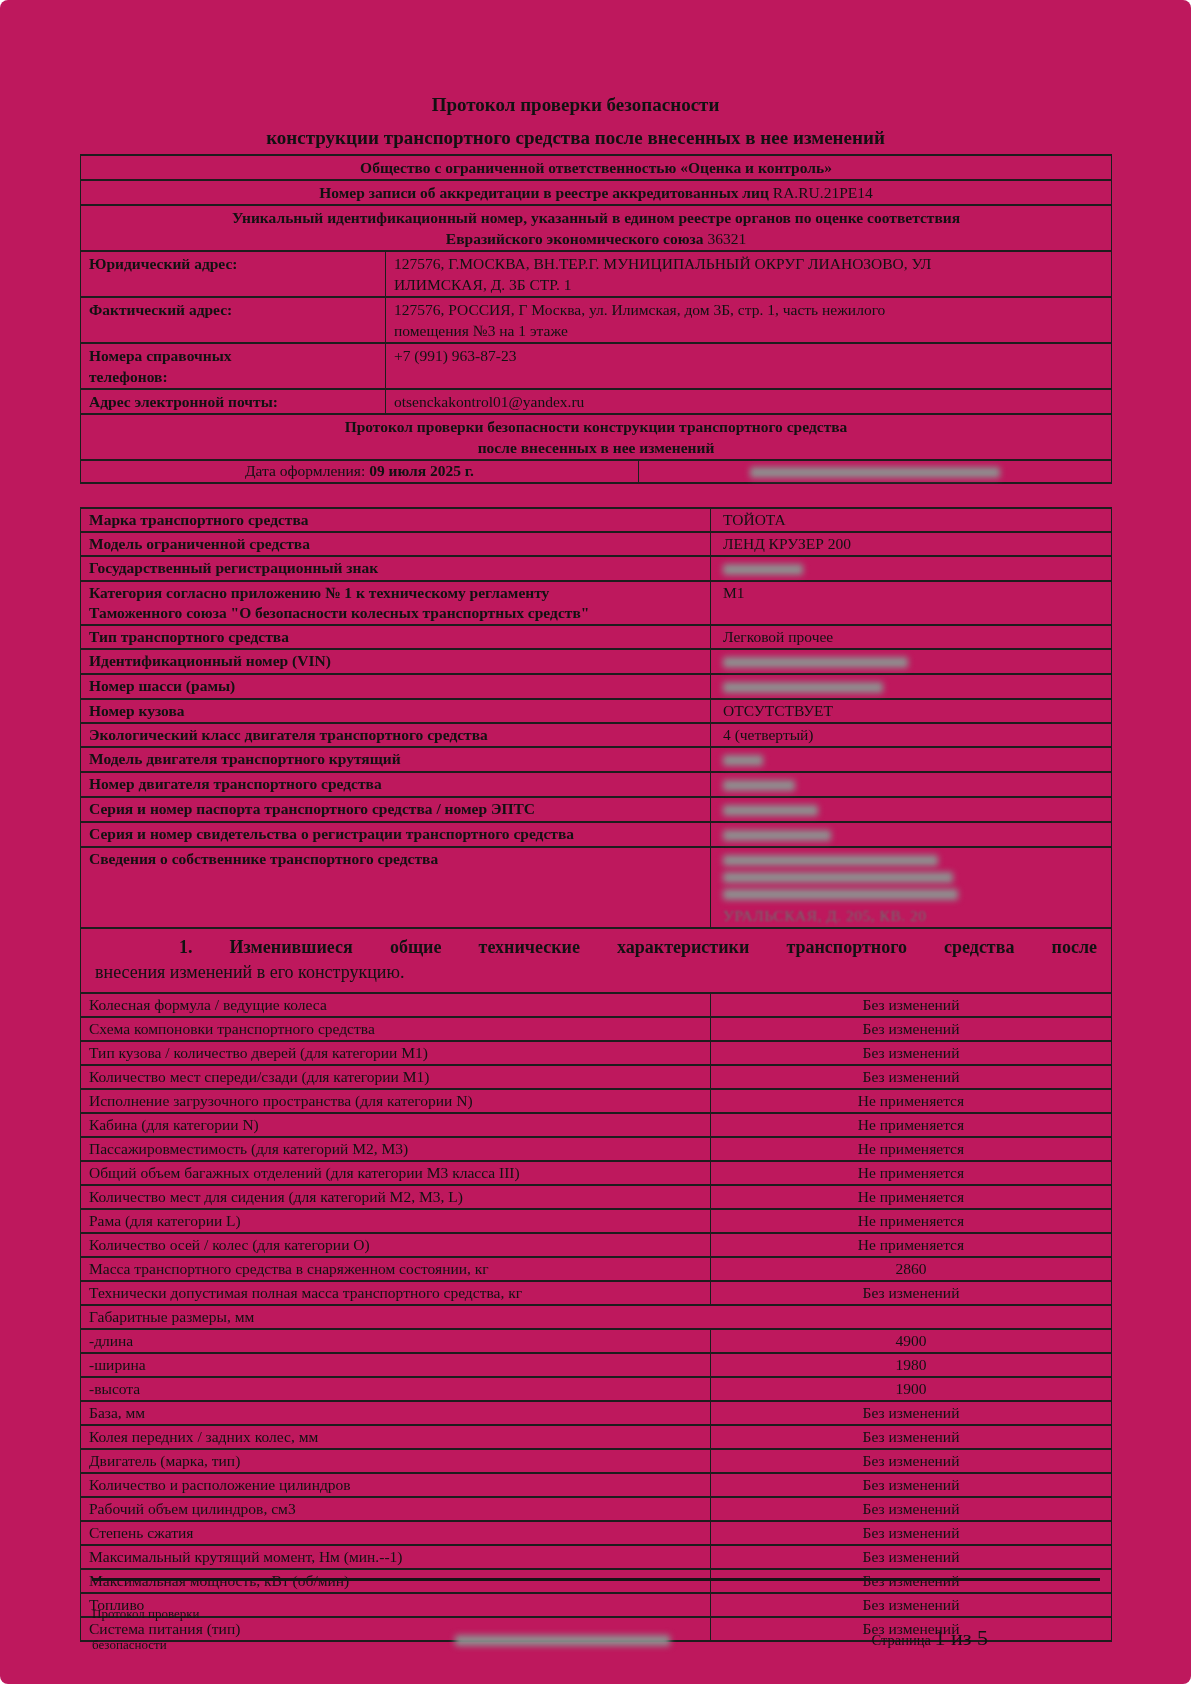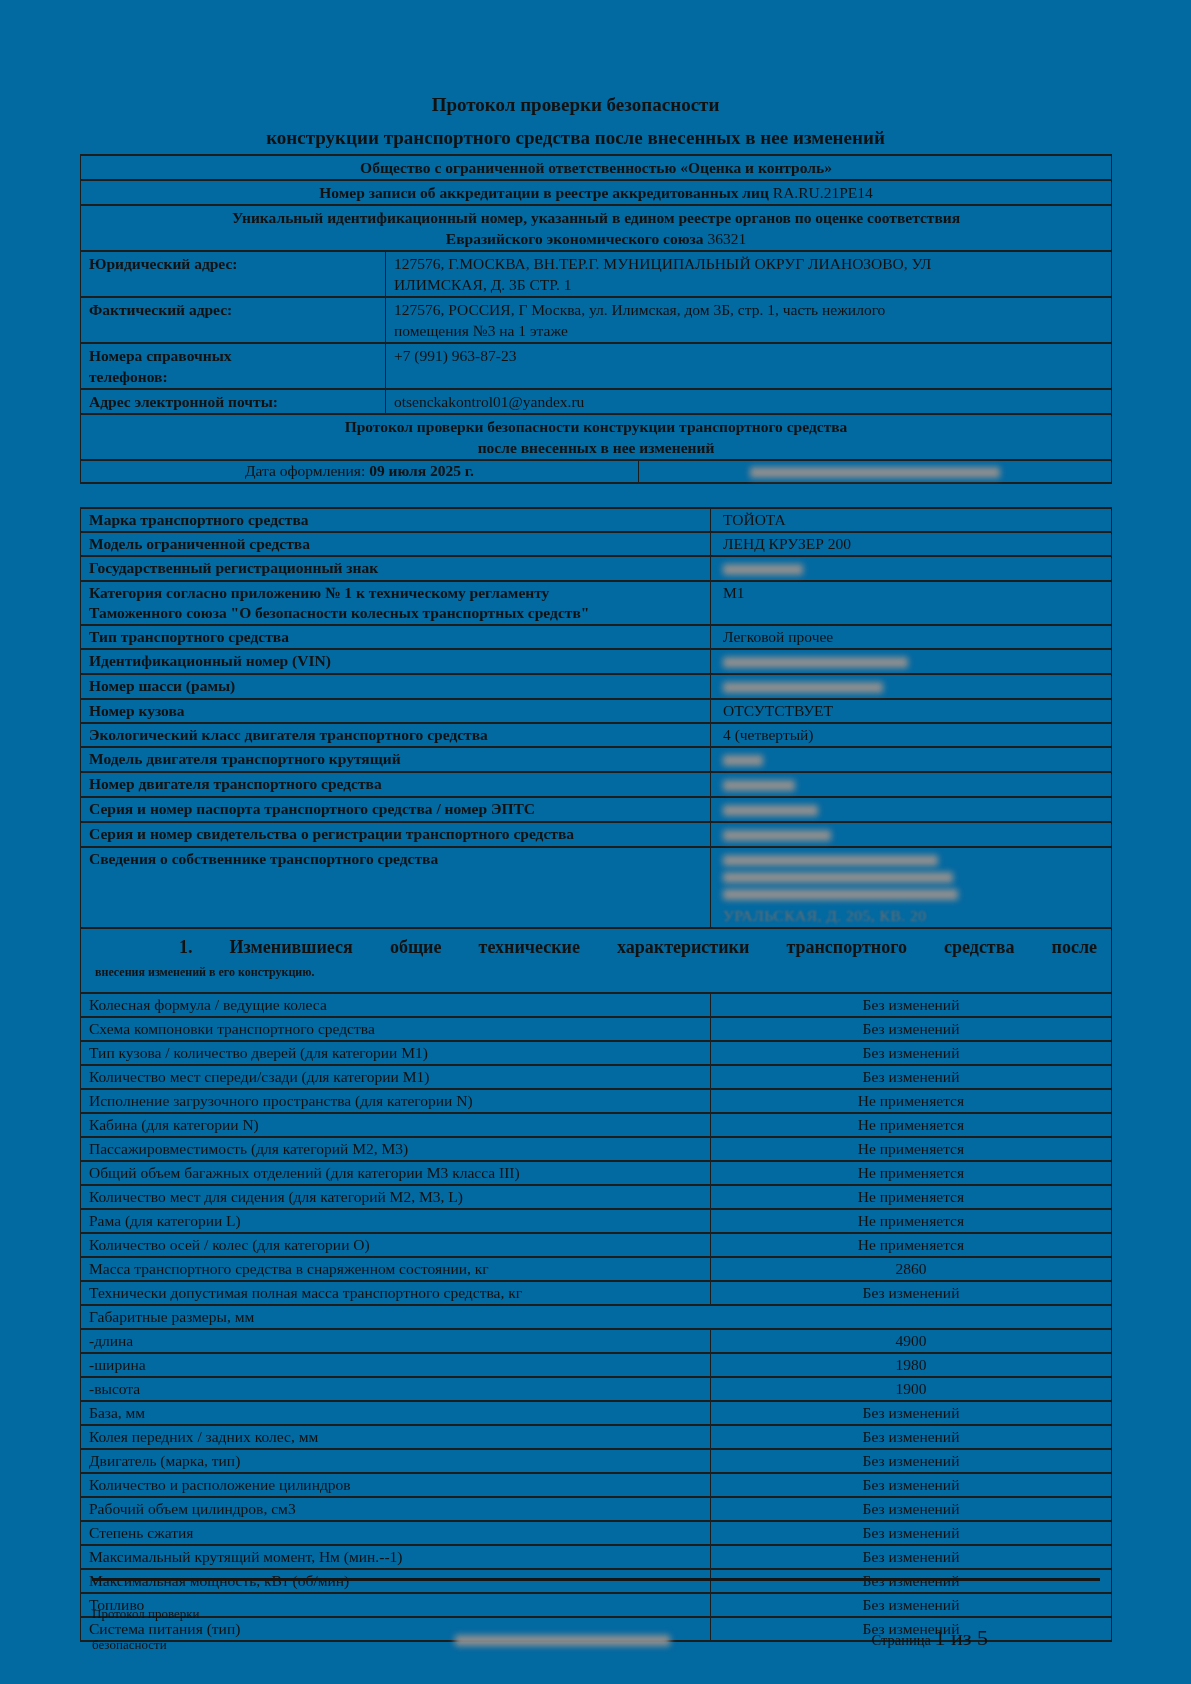--- a/index.html
+++ b/index.html
@@ -1,17 +1,17 @@
 <!DOCTYPE html>
 <html><head>
 <meta charset="utf-8">
 <style>
   html,body{margin:0;padding:0;background:#fff;}
-  .page{position:relative;width:1191px;height:1684px;background:#0369a1;overflow:hidden;
-        font-family:"Liberation Serif","DejaVu Serif",serif;color:#111;}
+  .page{position:relative;width:1191px;height:1684px;background:#be185d;overflow:hidden;
+        font-family:"Liberation Serif","DejaVu Serif",serif;color:#111;border-radius:8px;}
   .title{padding-top:88px;width:1031px;margin-left:60px;text-align:center;
          font-weight:bold;font-size:19px;line-height:33px;}
   table{border-collapse:collapse;table-layout:fixed;width:1031px;margin-left:80px;}
   td{border:1px solid #1d1d1d;border-top:2px solid #1d1d1d;border-bottom:2px solid #1d1d1d;
      padding:1px 8px;font-size:15.5px;line-height:21px;vertical-align:top;}
   .t1{margin-top:0;}
   .t2{margin-top:23px;}
   .t2 td{line-height:20px;}
   .b{font-weight:bold;}
   .c{text-align:center;}
@@ -22,21 +22,21 @@
   .maxw545{max-width:545px;}
   .maxw505{max-width:505px;}
   .maxw180{max-width:180px;}
   .redact{display:inline-block;height:11px;border-radius:2px;background:#8f8f8f;
           filter:blur(3px);vertical-align:middle;margin:4px 0;}
   .redact-line{display:block;margin:6px 0;}
   .owner-partial{filter:blur(1.3px);color:#6e6e6e;letter-spacing:0.5px;}
   .sec-cell{padding:6px 14px 7px 14px;}
   .sec-line1{font-weight:bold;font-size:18px;line-height:25px;
              text-indent:84px;text-align-last:justify;}
-  .sec-line2{font-weight:bold;font-size:12px;line-height:25px;}
+  .sec-line2{font-weight:normal;font-size:18px;line-height:25px;}
   .date-cell{padding:0 0;line-height:19px;}
   .footer{position:absolute;left:92px;top:1578px;width:1008px;height:90px;}
   .f-rule{position:absolute;left:0;top:0;width:100%;height:3px;background:#151515;}
   .f-doc{position:absolute;left:0;top:20px;font-size:13px;line-height:31px;}
   .f-num{position:absolute;left:363px;top:52px;}
   .f-page{position:absolute;right:112px;top:47px;font-size:14.5px;}
   .f-page .big{font-size:22px;}
 </style>
 </head>
 <body>

